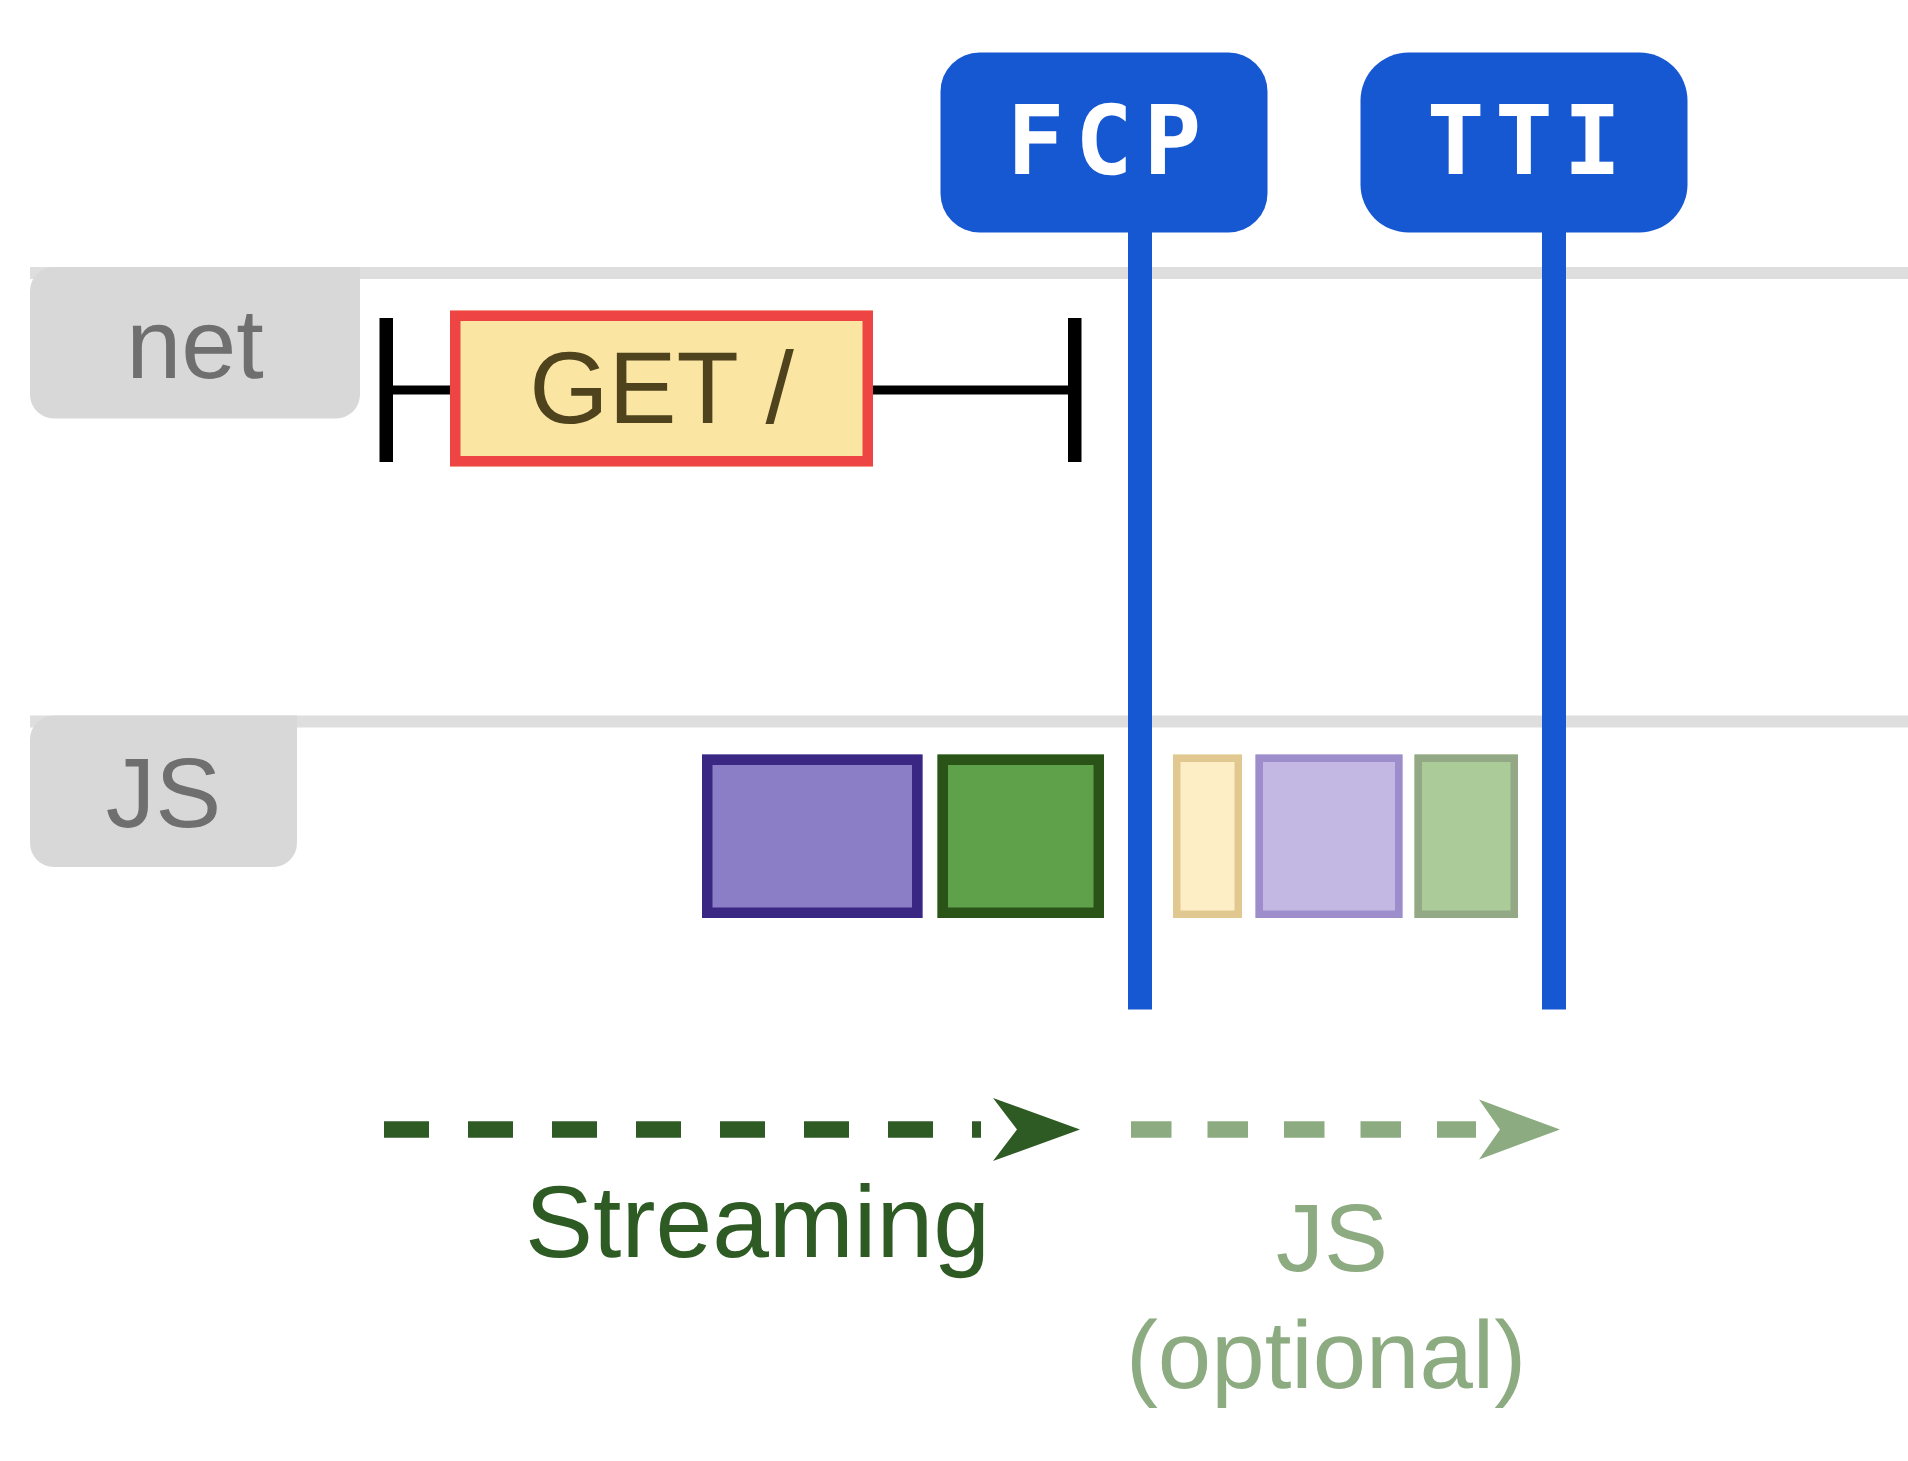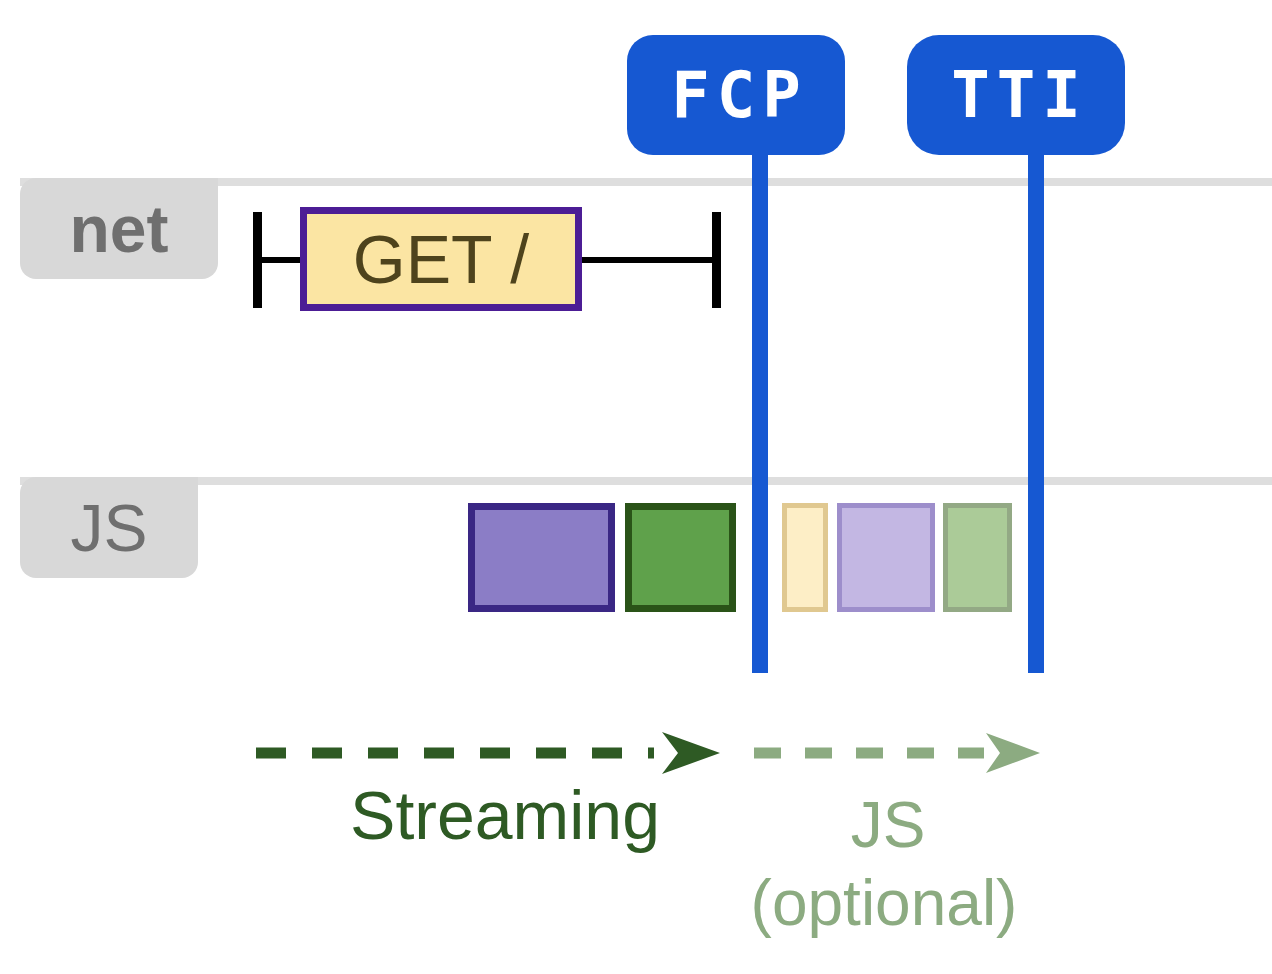--- a/index.html
+++ b/index.html
@@ -35,32 +35,32 @@
   }
   #net-line{top:178px;}
   #js-line{top:477px;}
   .lane-tab{
     position:absolute;left:20px;height:101px;
     background:#d8d8d8;
     border-radius:16px 0 16px 16px;
     display:flex;align-items:center;justify-content:center;
     color:#6f6f6f;font-size:66px;z-index:2;
   }
-  #net-tab{top:178px;width:198px;font-weight:bold;}
+  #net-tab{top:178px;width:220px;}
   #js-tab{top:477px;width:178px;}
   
   .tick{position:absolute;top:212px;width:9px;height:96px;background:#000;z-index:2;}
   #tick-left{left:253px;}
   #tick-right{left:712px;}
   .connector{position:absolute;top:257px;height:6px;background:#000;z-index:2;}
   #conn-left{left:262px;width:40px;}
   #conn-right{left:580px;width:134px;}
   #get-box{
     position:absolute;left:300px;top:207px;width:282px;height:104px;
-    box-sizing:border-box;background:#fbe5a3;border:7px solid #4c1d95;
+    box-sizing:border-box;background:#fbe5a3;border:7px solid #ef4444;
     display:flex;align-items:center;justify-content:center;
     color:#4e431c;font-size:68px;z-index:3;
   }
   
   .task{position:absolute;top:503px;height:109px;box-sizing:border-box;z-index:3;}
   #task-1{left:468px;width:147px;background:#8b7dc6;border:7px solid #3a2784;}
   #task-2{left:625px;width:111px;background:#5fa14b;border:7px solid #2a5318;}
   #task-3{left:782px;width:46px; background:#fdeec6;border:5px solid #e0c890;}
   #task-4{left:837px;width:98px; background:#c3b7e3;border:5px solid #9d8ecb;}
   #task-5{left:943px;width:69px; background:#abcb98;border:5px solid #93a985;}

